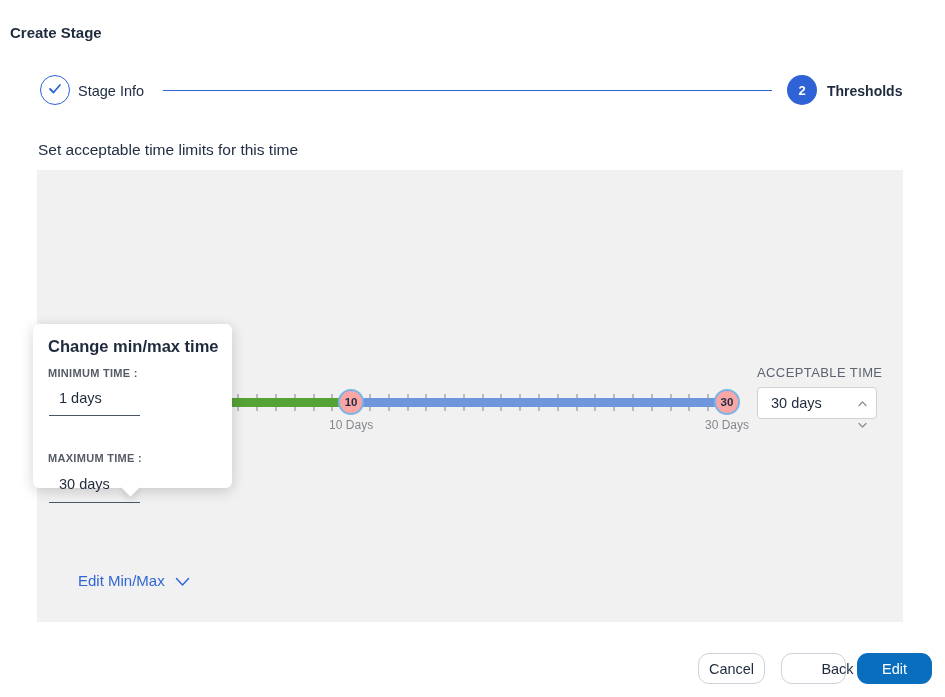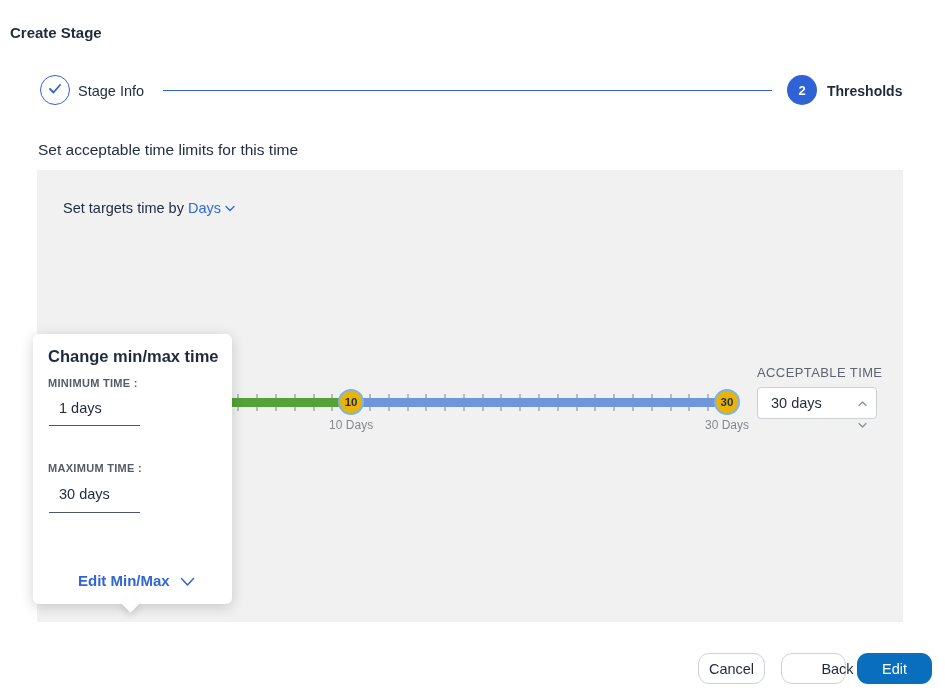--- a/index.html
+++ b/index.html
@@ -26,43 +26,43 @@
   .target-by { position:absolute; left:63px; top:199px; font-size:14.5px; color:#222f43; }
   .target-by .sel { color:#2e6be0; cursor:pointer; }
   .chev-small { display:inline-block; margin-left:4px; vertical-align:1px; }
 
   
   .ticks { position:absolute; left:181px; top:394px; width:549px; height:17px; z-index:1;
     background:repeating-linear-gradient(to right, #b7babe 0px, #b7babe 2px, transparent 2px, transparent 18.793px); }
   .seg { position:absolute; top:398px; height:9px; z-index:2; }
   .seg-good { background:#55a236; }
   .seg-acceptable { background:#6d96dd; }
-  .slider-handle { position:absolute; top:389px; width:26px; height:26px; border-radius:50%; background:#eab308;
+  .slider-handle { position:absolute; top:389px; width:26px; height:26px; border-radius:50%; background:#fca5a5;
     border:2px solid #7db4e6; z-index:3; display:flex; align-items:center; justify-content:center;
     font-size:11.5px; font-weight:700; color:#222f43; cursor:pointer; }
   .axis-label { position:absolute; top:418px; width:80px; text-align:center; font-size:12px; color:#84888d; z-index:1; }
 
   
   .accept-label { position:absolute; left:757px; top:365px; font-size:13px; color:#5c6570; letter-spacing:0.4px; }
   .accept-box { position:absolute; left:757px; top:387px; width:120px; height:32px; background:#fff;
     border:1px solid #ccd1d7; border-radius:4px; z-index:2; }
   .accept-value { position:absolute; left:13px; top:7px; font-size:14.5px; color:#1f2a3d; }
   .spinner { position:absolute; right:9px; top:5px; display:flex; flex-direction:column; gap:3px; cursor:pointer; }
 
   
-  .popover { position:absolute; left:33px; top:334px; width:199px; height:270px; background:#fff; border-radius:6px;
+  .popover { position:absolute; left:33px; top:324px; width:199px; height:164px; background:#fff; border-radius:6px;
     box-shadow:0 3px 14px rgba(0,0,0,0.18); z-index:5; }
   .popover-caret { position:absolute; left:91px; bottom:-6px; width:13px; height:13px; background:#fff;
     transform:rotate(45deg); box-shadow:3px 3px 6px rgba(0,0,0,0.10); }
   .popover-title { position:absolute; left:15px; top:13px; font-size:16.5px; font-weight:700; color:#1f2a3d; }
   .field-label { position:absolute; left:15px; font-size:11px; font-weight:700; color:#555c66; letter-spacing:0.3px; }
   .field-value { position:absolute; left:26px; font-size:14.5px; color:#1f2a3d; }
   .field-line { position:absolute; left:16px; width:91px; height:1px; background:#4a5567; }
 
-  .edit-link { position:absolute; left:78px; top:572px; font-size:15px; color:#3166d4; cursor:pointer; z-index:6;font-weight:bold; }
+  .edit-link { position:absolute; left:78px; top:572px; font-size:15px; color:#3166d4; cursor:pointer; z-index:6; }
   .edit-link svg { margin-left:10px; vertical-align:-1px; }
 
   
   .legend { position:absolute; left:436px; top:569px; display:flex; align-items:center; gap:26px; }
   .legend-item { display:flex; align-items:center; gap:12px; }
   .legend-swatch { width:8px; height:22px; border-radius:3px; }
   .legend-text { font-size:13.5px; color:#1e2430; }
 
   
   .btn { position:absolute; top:653px; height:31px; border-radius:11px; font-family:"Liberation Sans", sans-serif;
@@ -90,28 +90,20 @@
   <div class="step-line"></div>
   <div class="step-circle-active">
     <span>2</span>
   </div>
   <div class="step2-label">Thresholds</div>
 
   <div class="section-title">Set acceptable time limits for this time</div>
 
   <div class="panel"></div>
 
-  <div class="target-by">
-    <span>Set targets time by</span>
-    <span class="sel">
-      <span>Days</span><span class="chev-small"><svg width="10" height="7" viewBox="0 0 10 7">
-            <polyline points="1,1.5 5,5.5 9,1.5" fill="none" stroke="#2e6be0" stroke-width="1.4" stroke-linecap="round" stroke-linejoin="round"></polyline>
-          </svg></span>
-    </span>
-  </div>
 
   <div class="ticks"></div>
   <div class="seg seg-good" id="seg-good" style="left: 182px; width: 169.138px; background: rgb(85, 162, 54);"></div>
   <div class="seg seg-acceptable" id="seg-acceptable" style="left: 351.138px; width: 375.862px; background: rgb(109, 150, 221);"></div>
   <div class="slider-handle" id="handle-0" style="left: 338.138px;">
     <span>10</span>
   </div>
   <div class="slider-handle" id="handle-1" style="left: 714px;">
     <span>30</span>
   </div>

